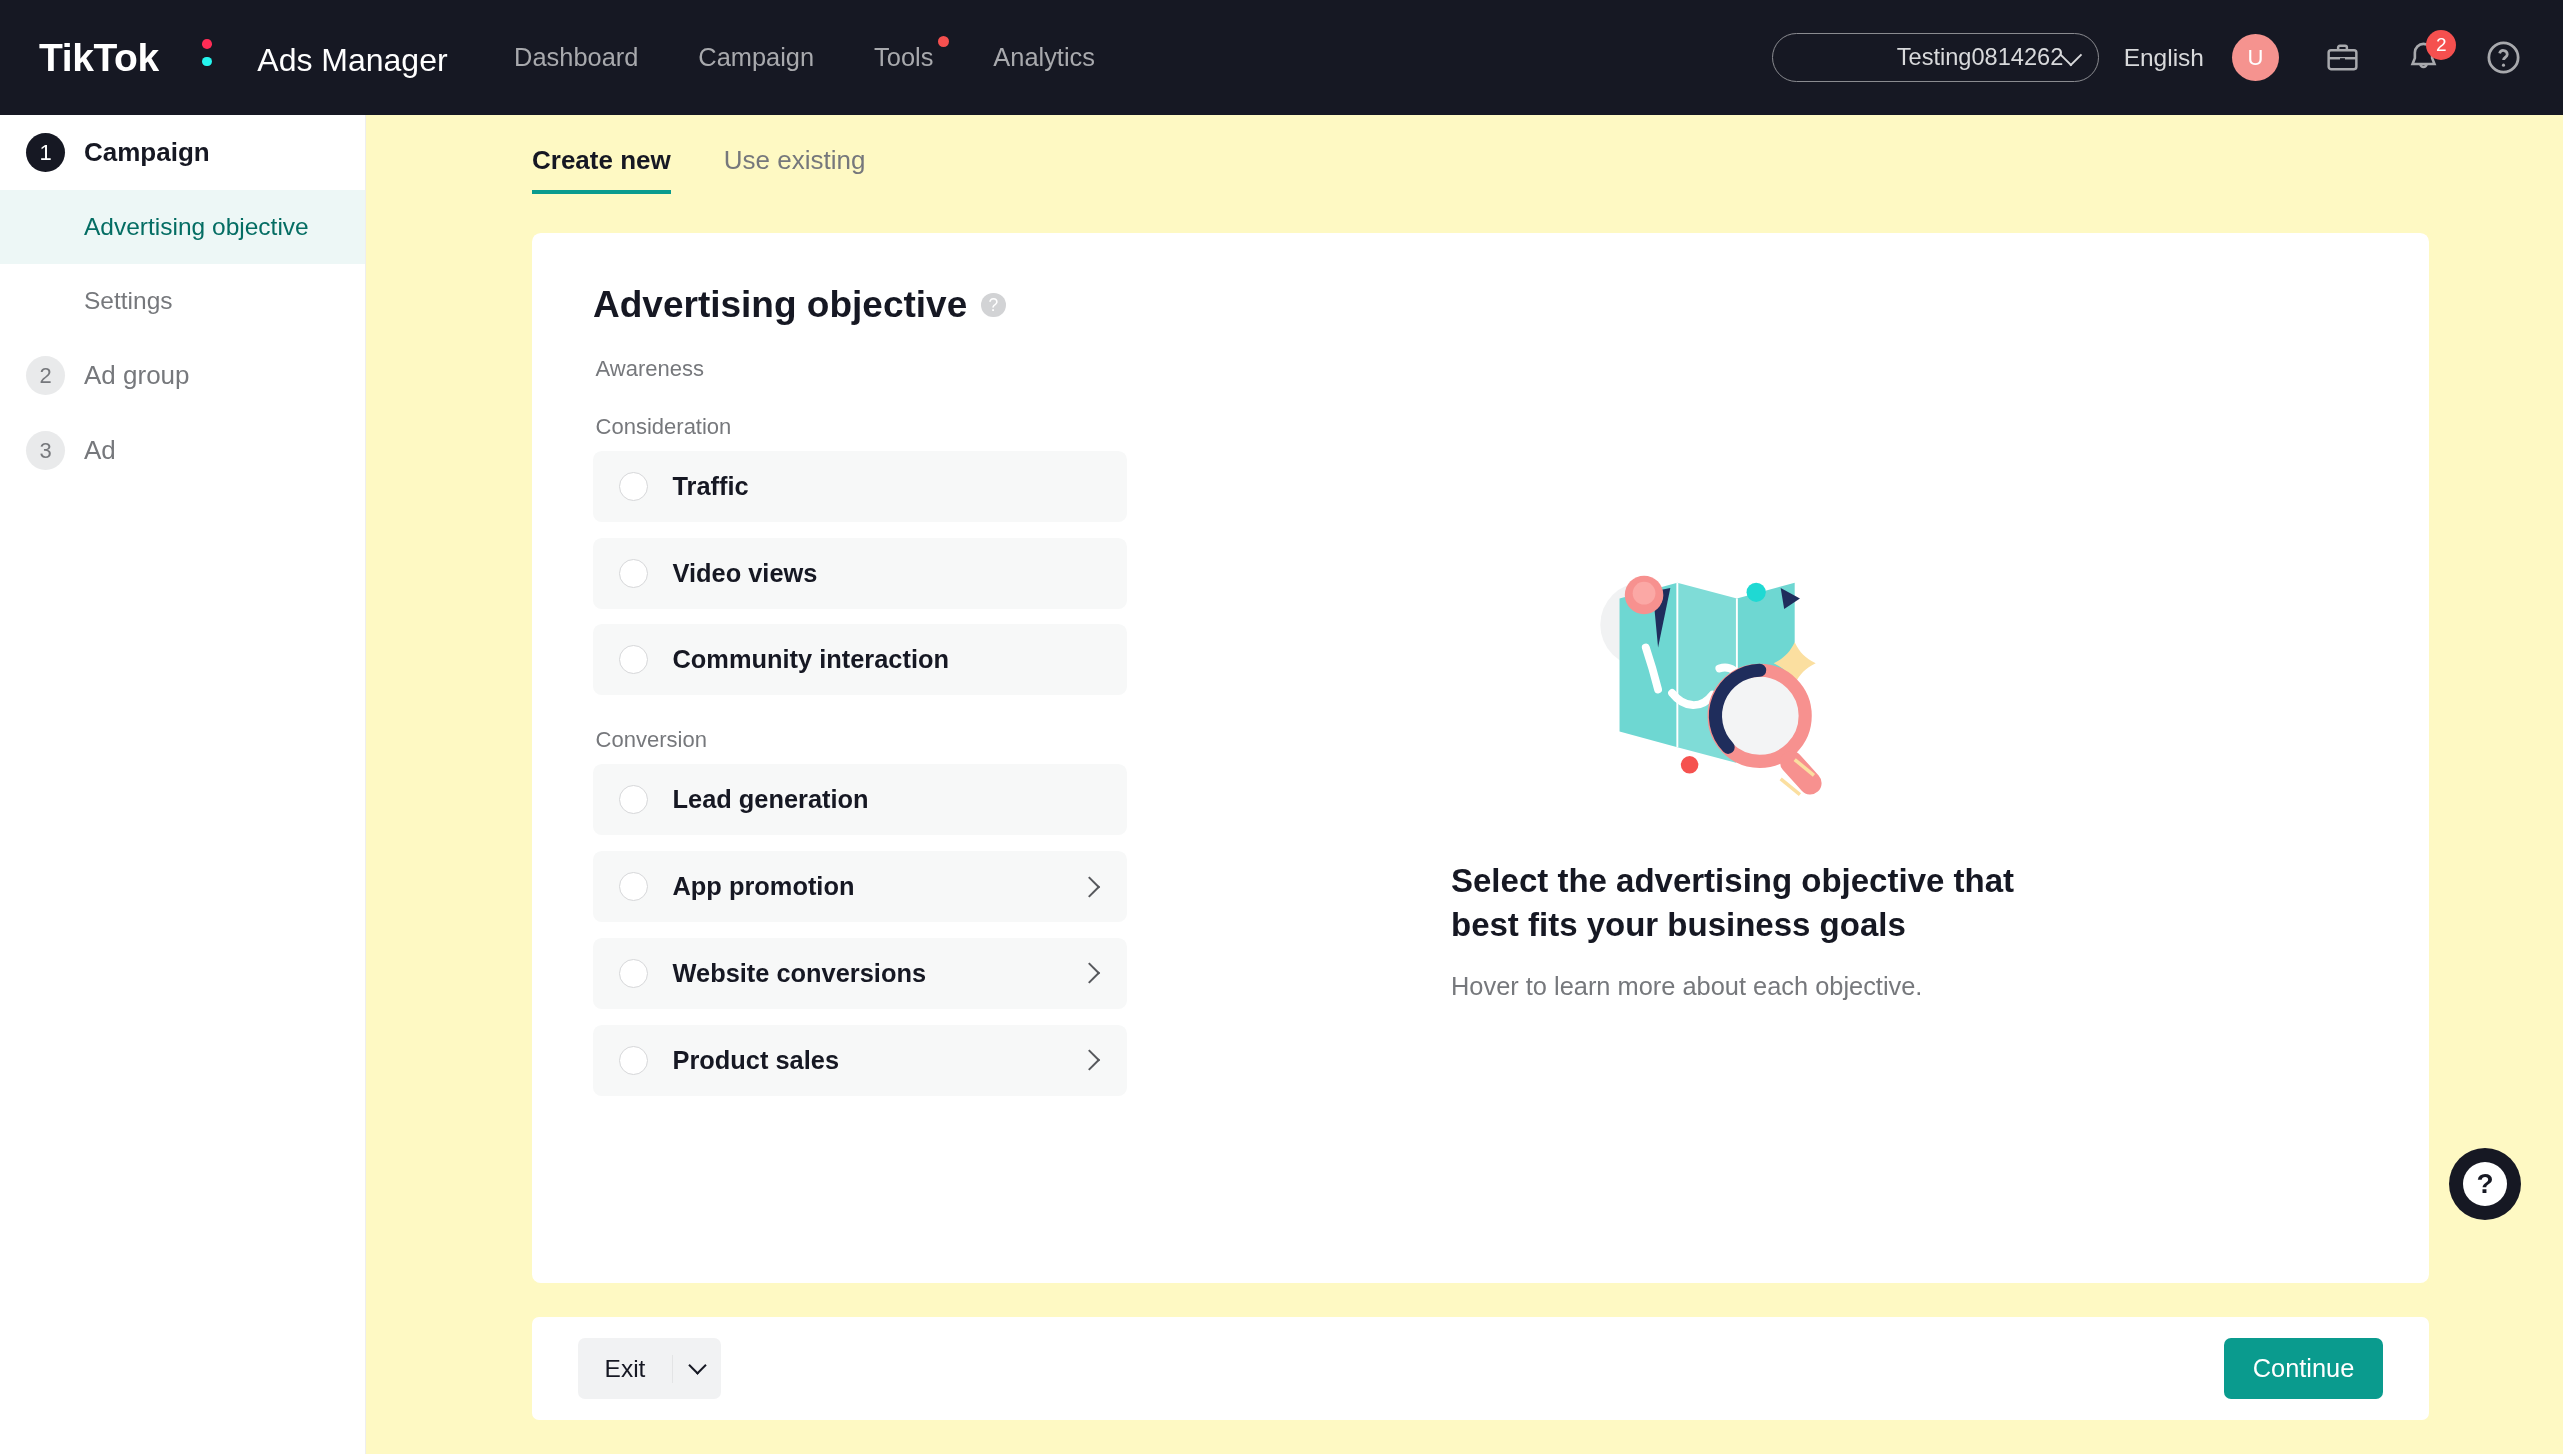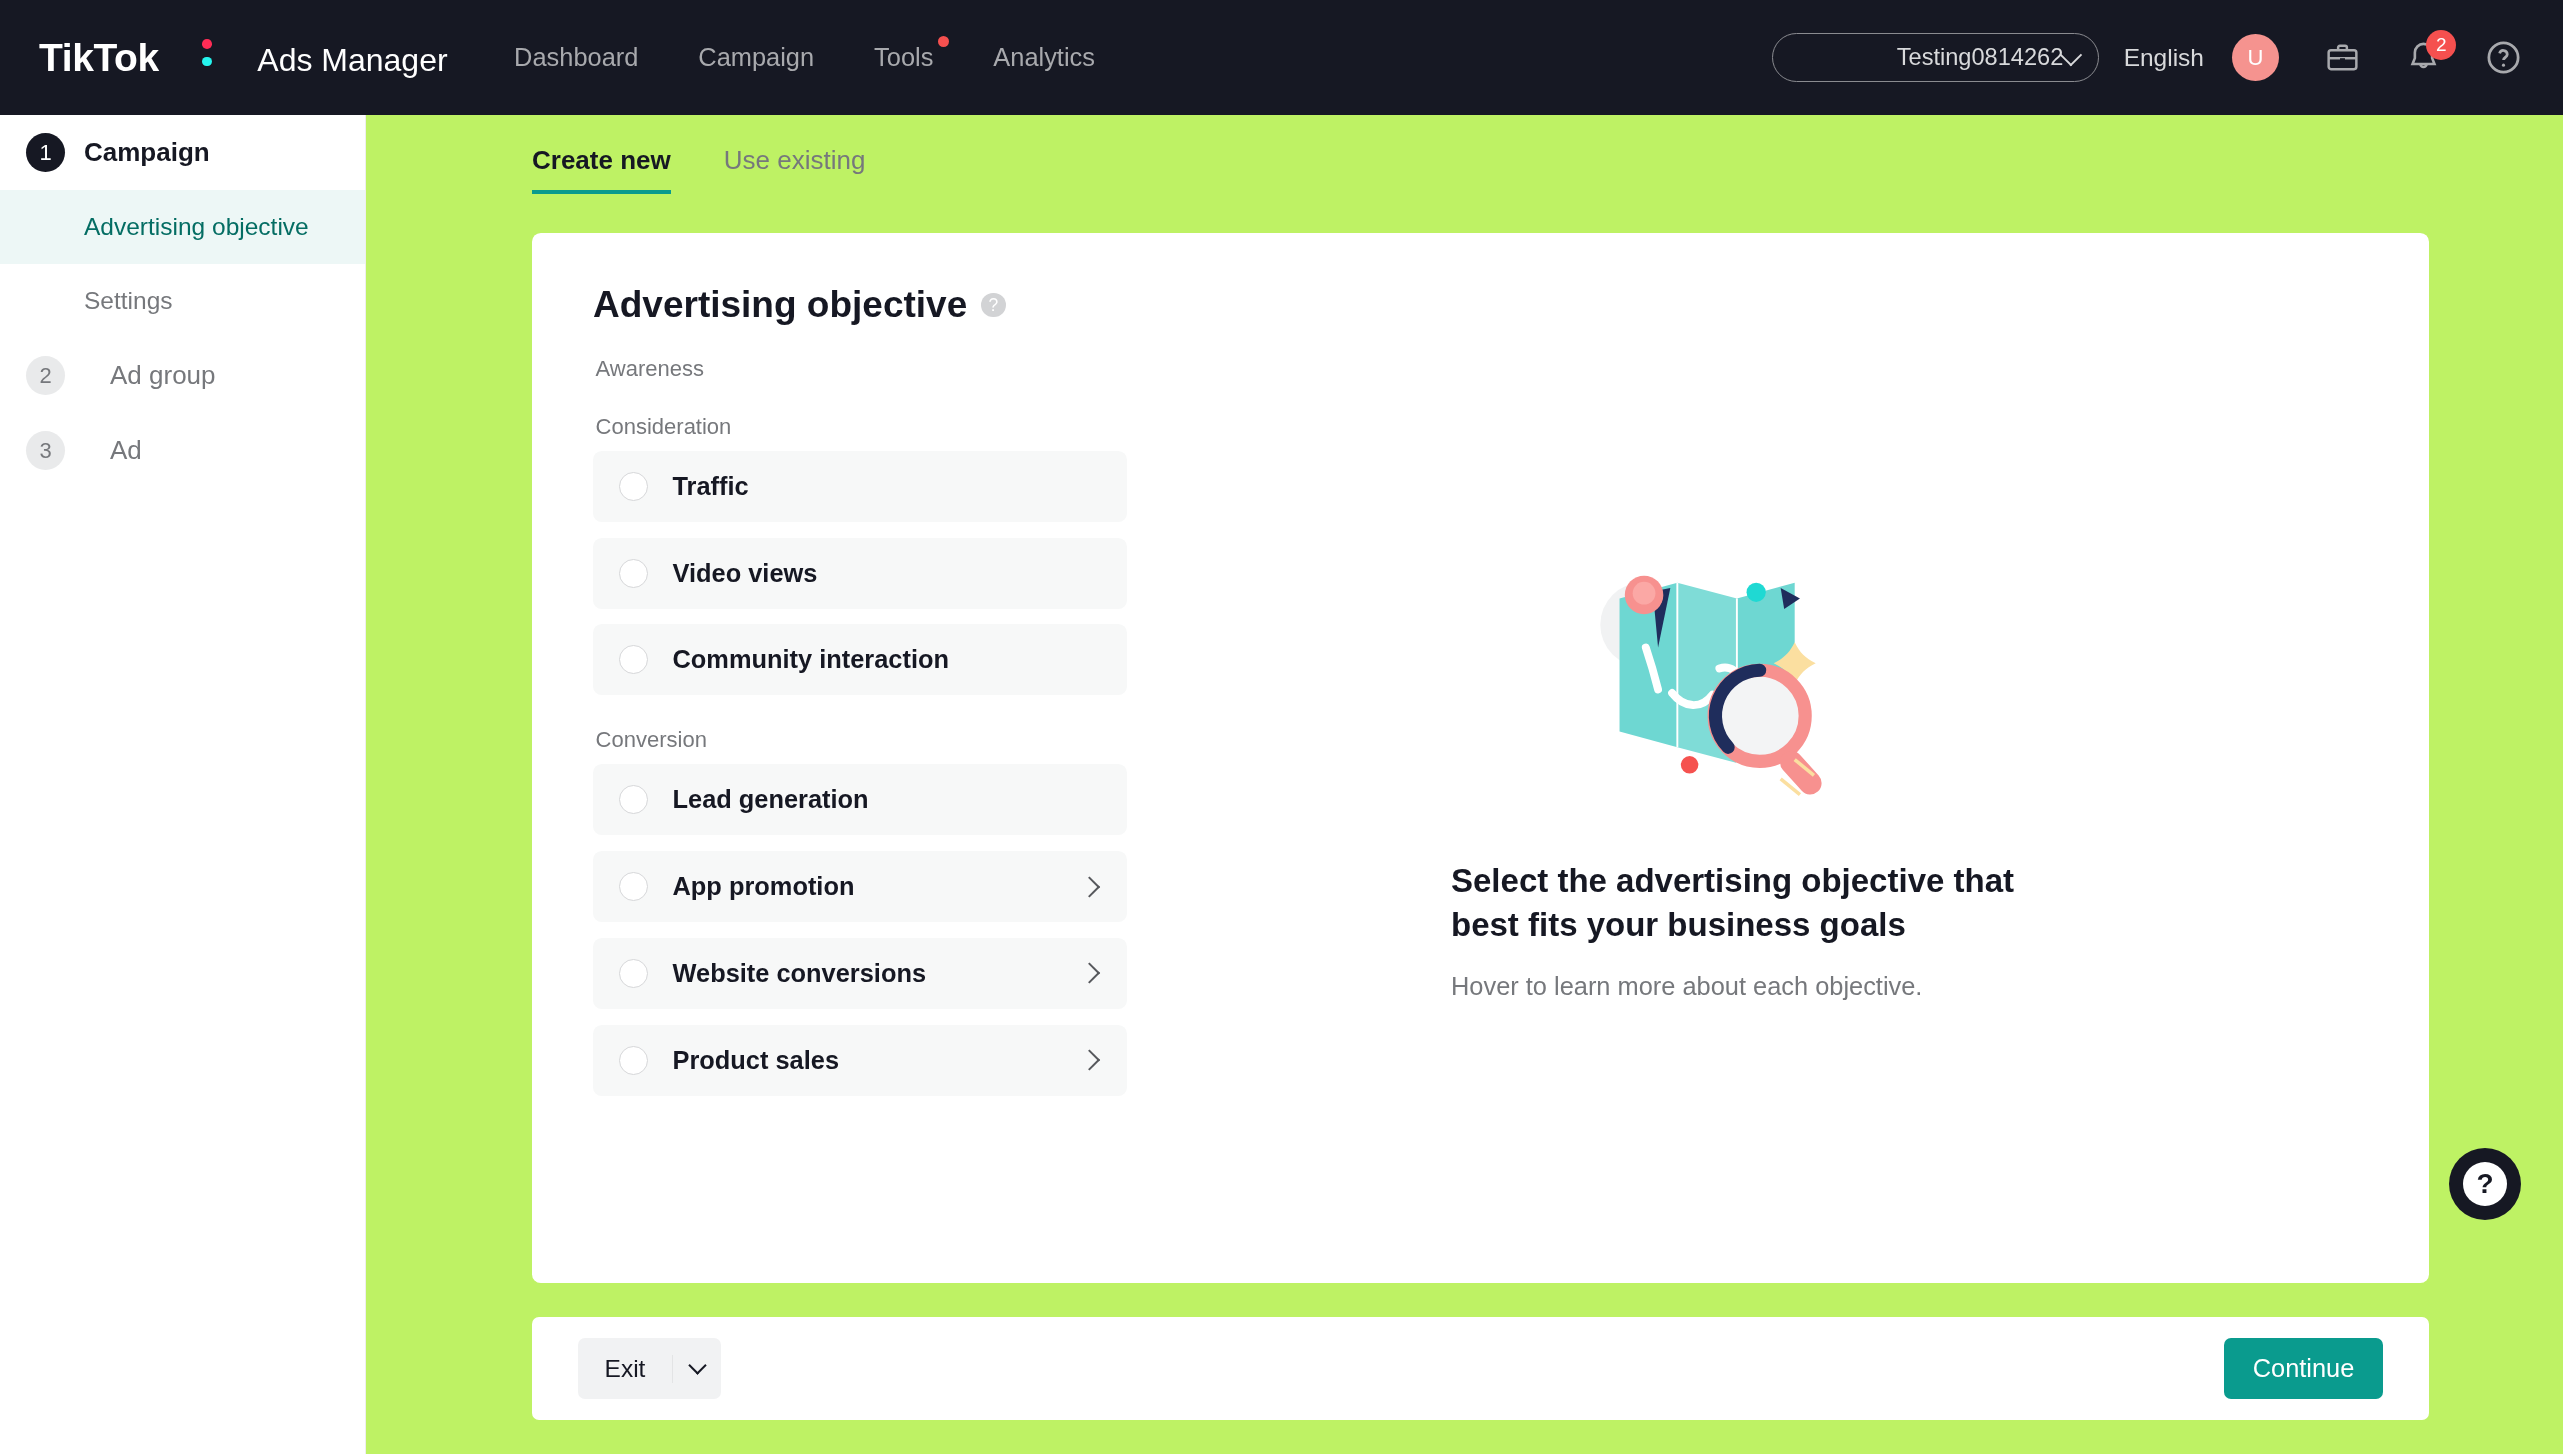--- a/index.html
+++ b/index.html
@@ -106,34 +106,34 @@
   }
   .step-num {
     width: 39px; height: 39px; border-radius: 50%;
     display: flex; align-items: center; justify-content: center;
     font-size: 22px; flex: 0 0 auto;
   }
   .step-num.active { background: #161823; color: #ffffff; }
   .step-num.inactive { background: #e9eaeb; color: #76787c; }
   .step-label { font-size: 26px; }
   .step-label.active { color: #161823; font-weight: bold; }
-  .step-label.inactive { color: #76787c; margin-left: 26px; }
+  .step-label.inactive { color: #76787c; }
   .subitem {
     display: flex; align-items: center;
     height: 74px; padding-left: 84px;
     font-size: 24.5px; cursor: pointer;
   }
   .subitem.active { background: #edf7f6; color: #046d63; }
   .subitem.idle { color: #76787c; }
 
   
   .main {
     position: absolute; top: 115px; left: 366px;
     width: 2197px; height: 1340px;
-    background: #bef264;
+    background: #fef9c3;
   }
   .tabs {
     display: flex; align-items: flex-end; gap: 53px;
     margin-left: 166px; padding-top: 31.5px; height: 79px;
   }
   .tab {
     font-size: 26px; padding-bottom: 14px; cursor: pointer;
     white-space: nowrap;
   }
   .tab.active {

